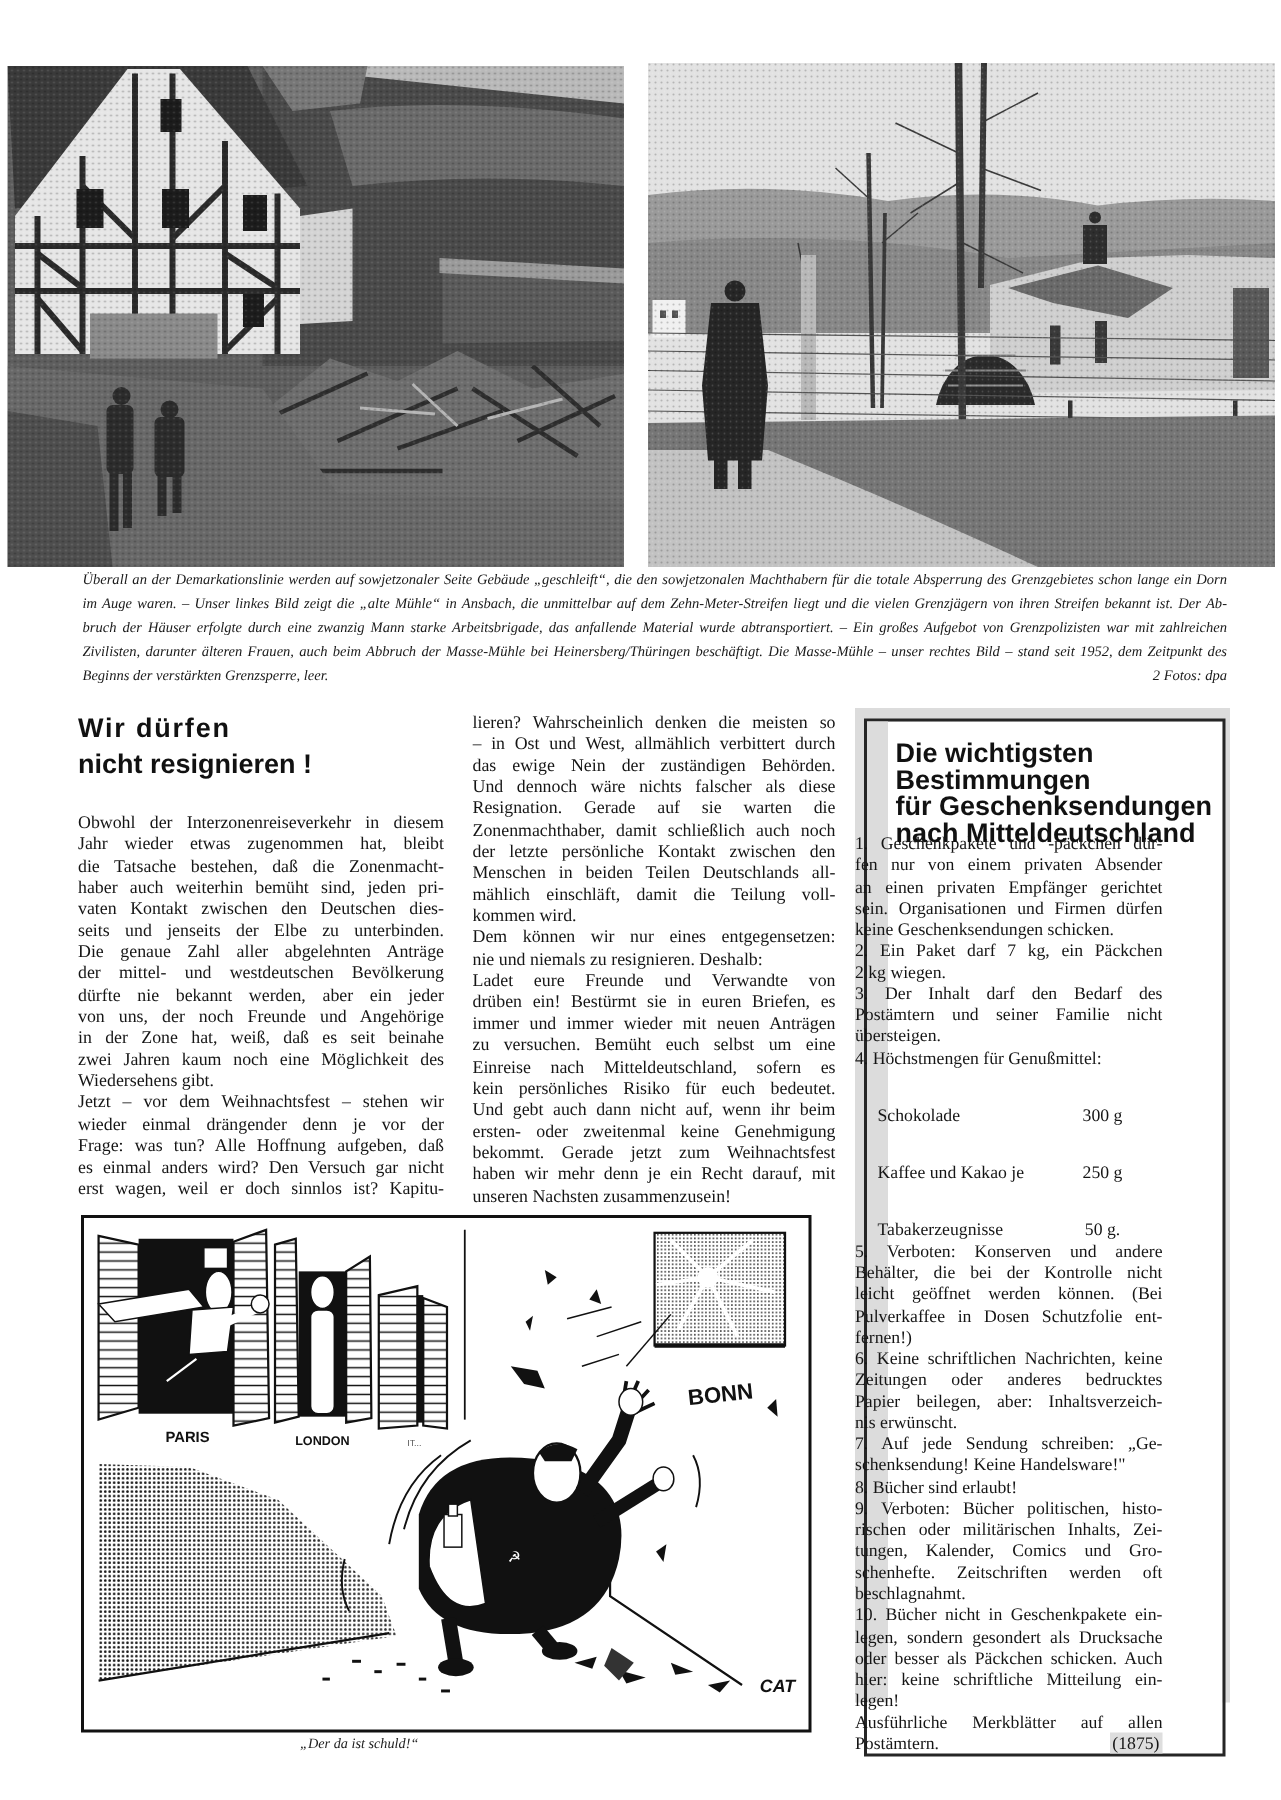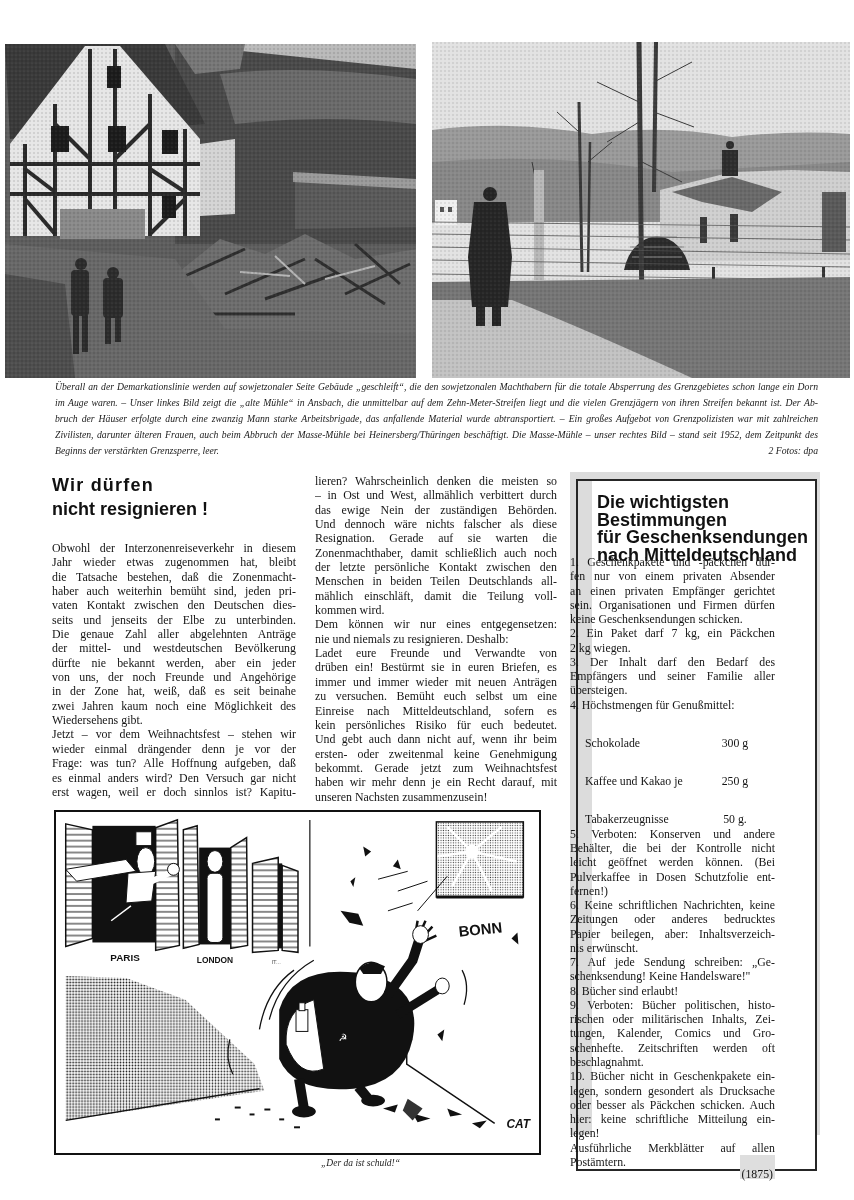--- a/index.html
+++ b/index.html
@@ -33,26 +33,26 @@
     #box-inner::before { content: ""; position: absolute; left: 0; top: 0; width: 14px; height: 654px; background: #dcdcdc; }
     #box-title { left: 597px; top: 494px; width: 215px; font-family: "Liberation Sans", sans-serif; font-weight: bold;
       font-size: 18px; line-height: 17.5px; color: #111; }
     #box-body { left: 570px; top: 555px; width: 205px; font-family: "Liberation Serif", serif; font-size: 11.8px;
       line-height: 14.27px; color: #151515; }
     #box-body .ln { height: 14.27px; }
     #box-body .trow { display: flex; height: 14.27px; padding-left: 15px; margin-top: 24px; }
     #box-body .trow .item { width: 125px; }
     #box-body .trow .amt { width: 50px; text-align: center; }
     #box-body .lastrow { display: flex; justify-content: space-between; height: 14.27px; gap: 15px; }
-    #box-body .code { background: #dedede; padding: 12px 2px; }
+    #box-body .code { background: #dedede; padding: 0 2px; }
 
     
     #cartoon { left: 54px; top: 810px; width: 487px; height: 345px; border: 2px solid #111; box-sizing: border-box; background: #fff; overflow: hidden; }
     #cartoon svg { display: block; width: 100%; height: 100%; }
-    #cartoon-caption { left: 200px; top: 1158px; width: 200px; text-align: right; font-family: "Liberation Serif", serif;
+    #cartoon-caption { left: 200px; top: 1158px; width: 200px; text-align: left; font-family: "Liberation Serif", serif;
       font-style: italic; font-size: 9.5px; color: #222; }
   </style>
 </head>
 <body>
 
 <div class="photo" style="left:5px; top:44px; width:411px; height:334px;">
   <svg viewBox="0 0 411 334" preserveAspectRatio="none">
     <defs>
       <pattern id="grain" width="4" height="4" patternUnits="userSpaceOnUse">
         <rect width="4" height="4" fill="none"></rect>
@@ -291,21 +291,21 @@
       <div class="ln">an einen privaten Empfänger gerichtet</div>
       <div class="ln">sein. Organisationen und Firmen dürfen</div>
       <div class="ln end">keine Geschenksendungen schicken.</div>
     </div>
     <div class="para">
       <div class="ln">2. Ein Paket darf 7 kg, ein Päckchen</div>
       <div class="ln end">2 kg wiegen.</div>
     </div>
     <div class="para">
       <div class="ln">3. Der Inhalt darf den Bedarf des</div>
-      <div class="ln">Empfängers und seiner Familie aller</div>
+      <div class="ln">Postämtern und seiner Familie nicht</div>
       <div class="ln end">übersteigen.</div>
     </div>
     <div class="para">
       <div class="ln end">4. Höchstmengen für Genußmittel:</div>
     </div>
     <div class="qtable">
       <div class="trow">
         <span class="item">Schokolade</span>
         <span class="amt">300 g</span>
       </div>

